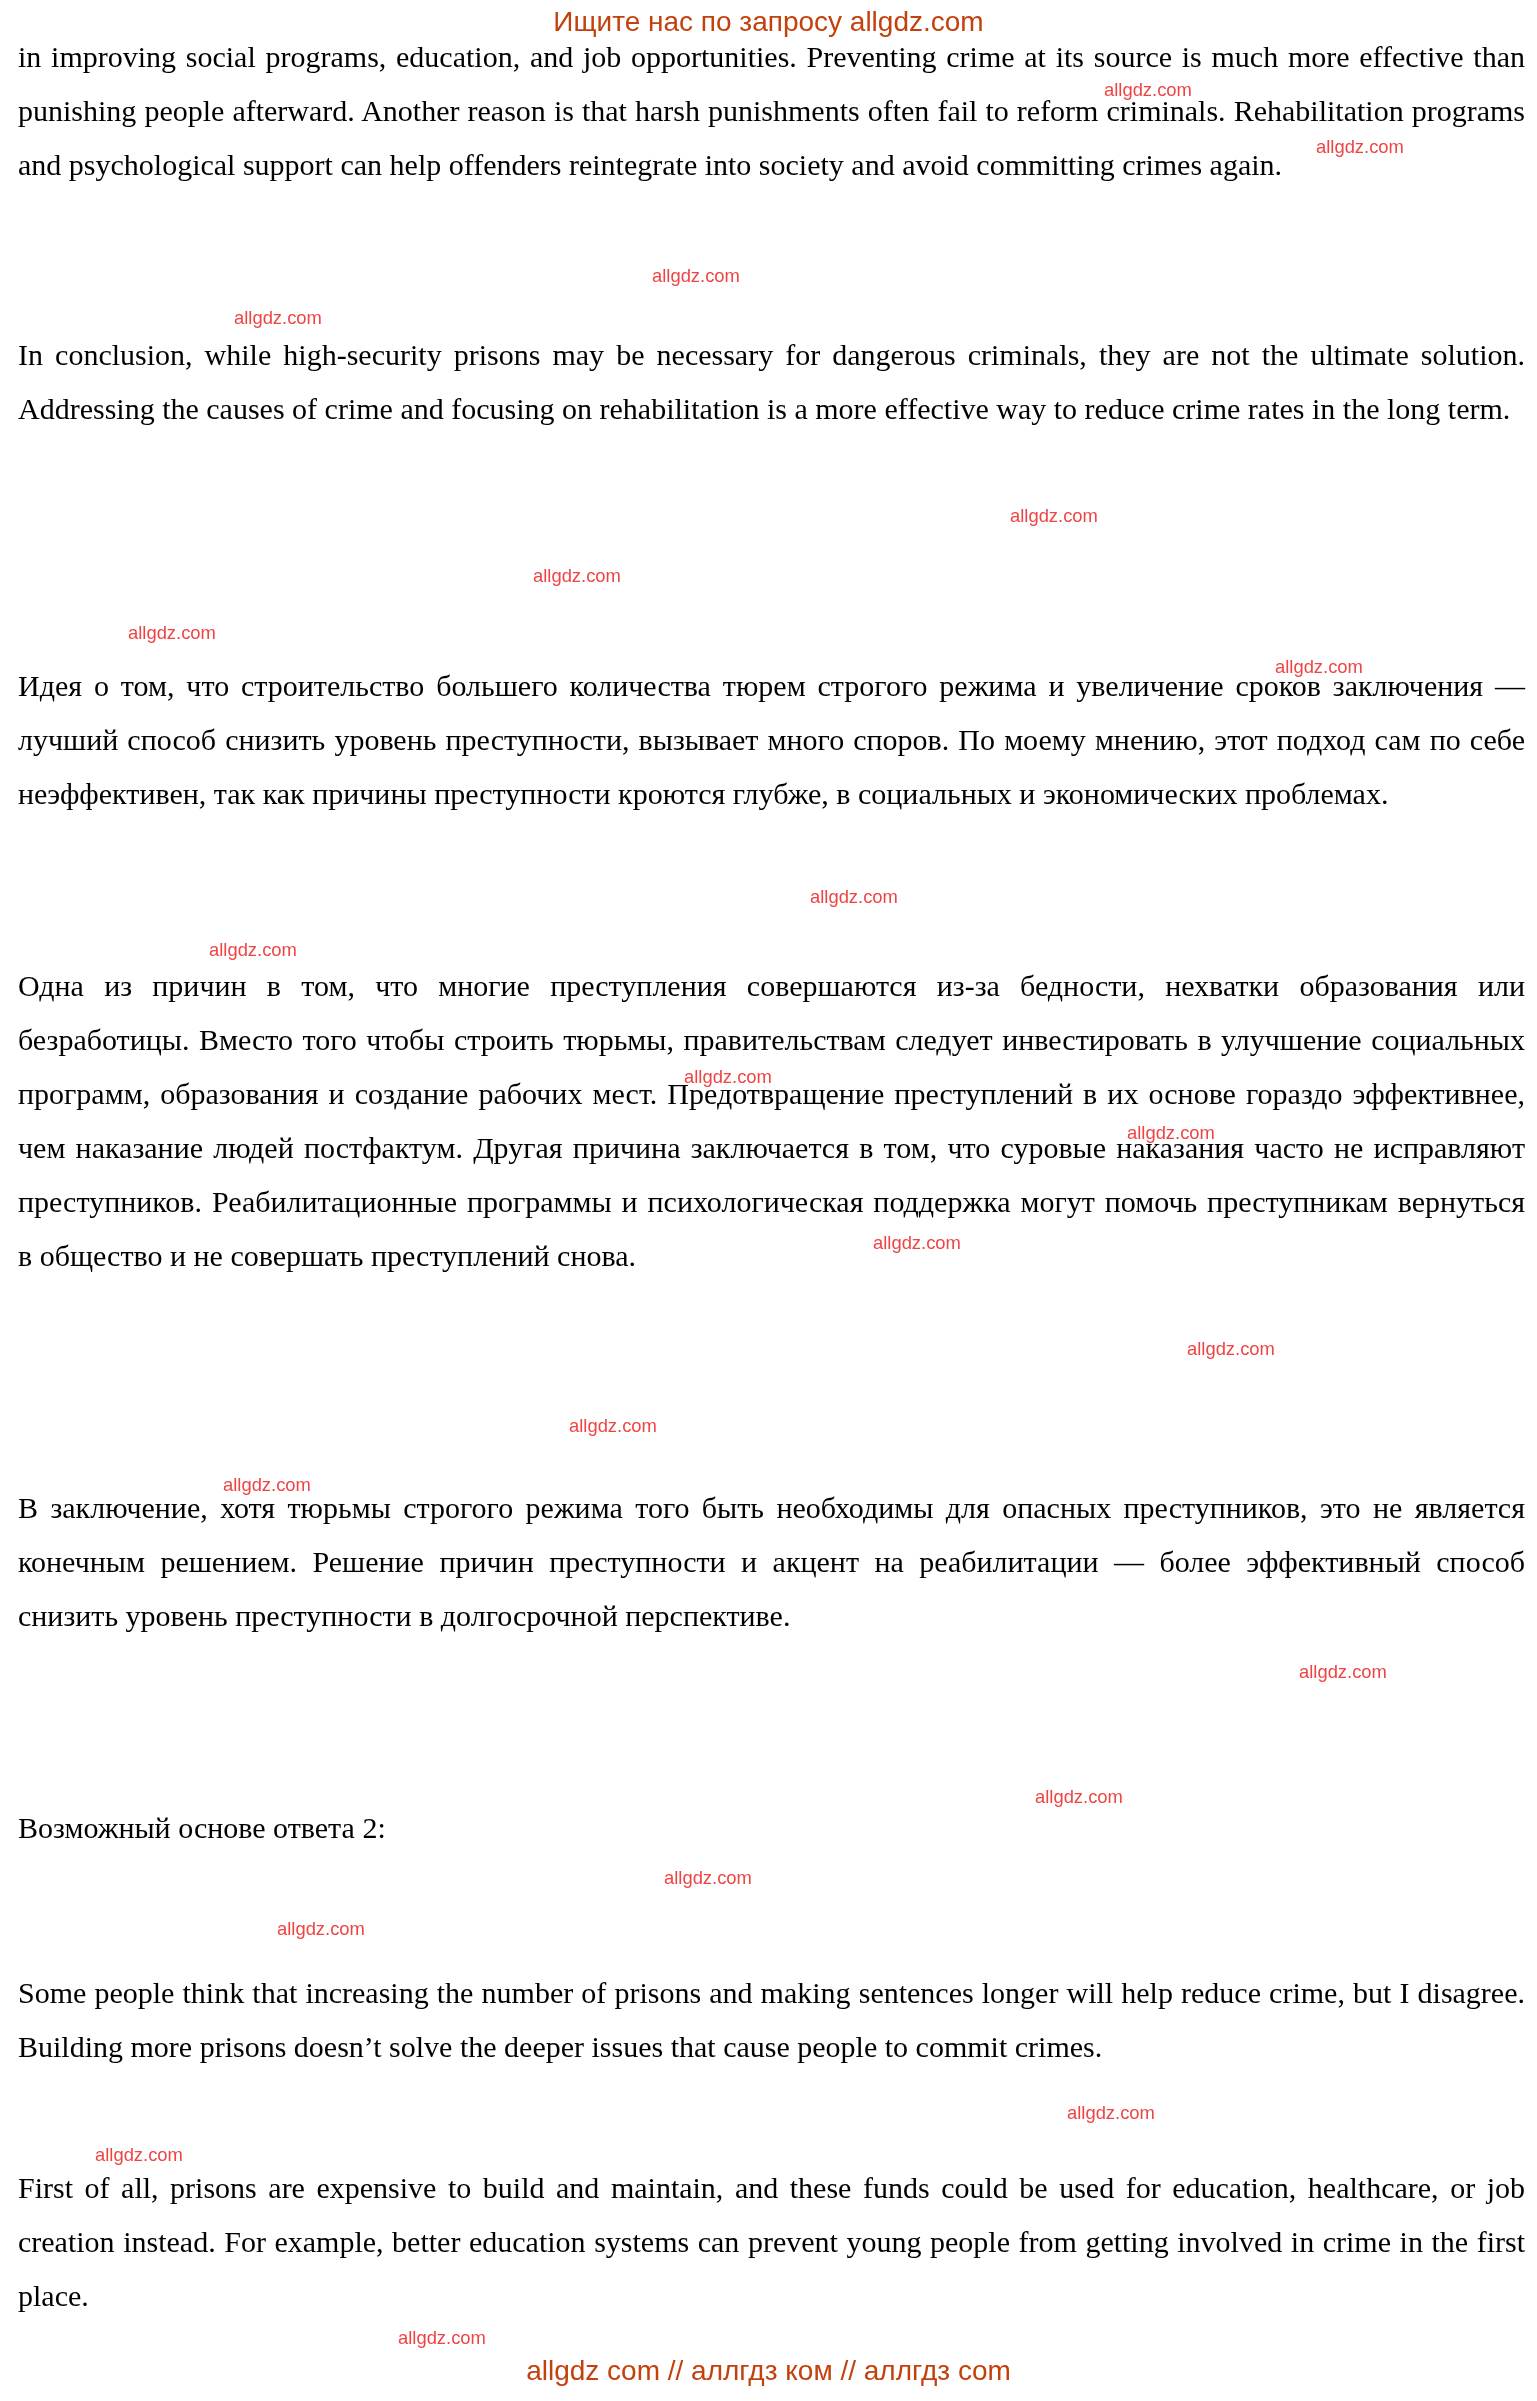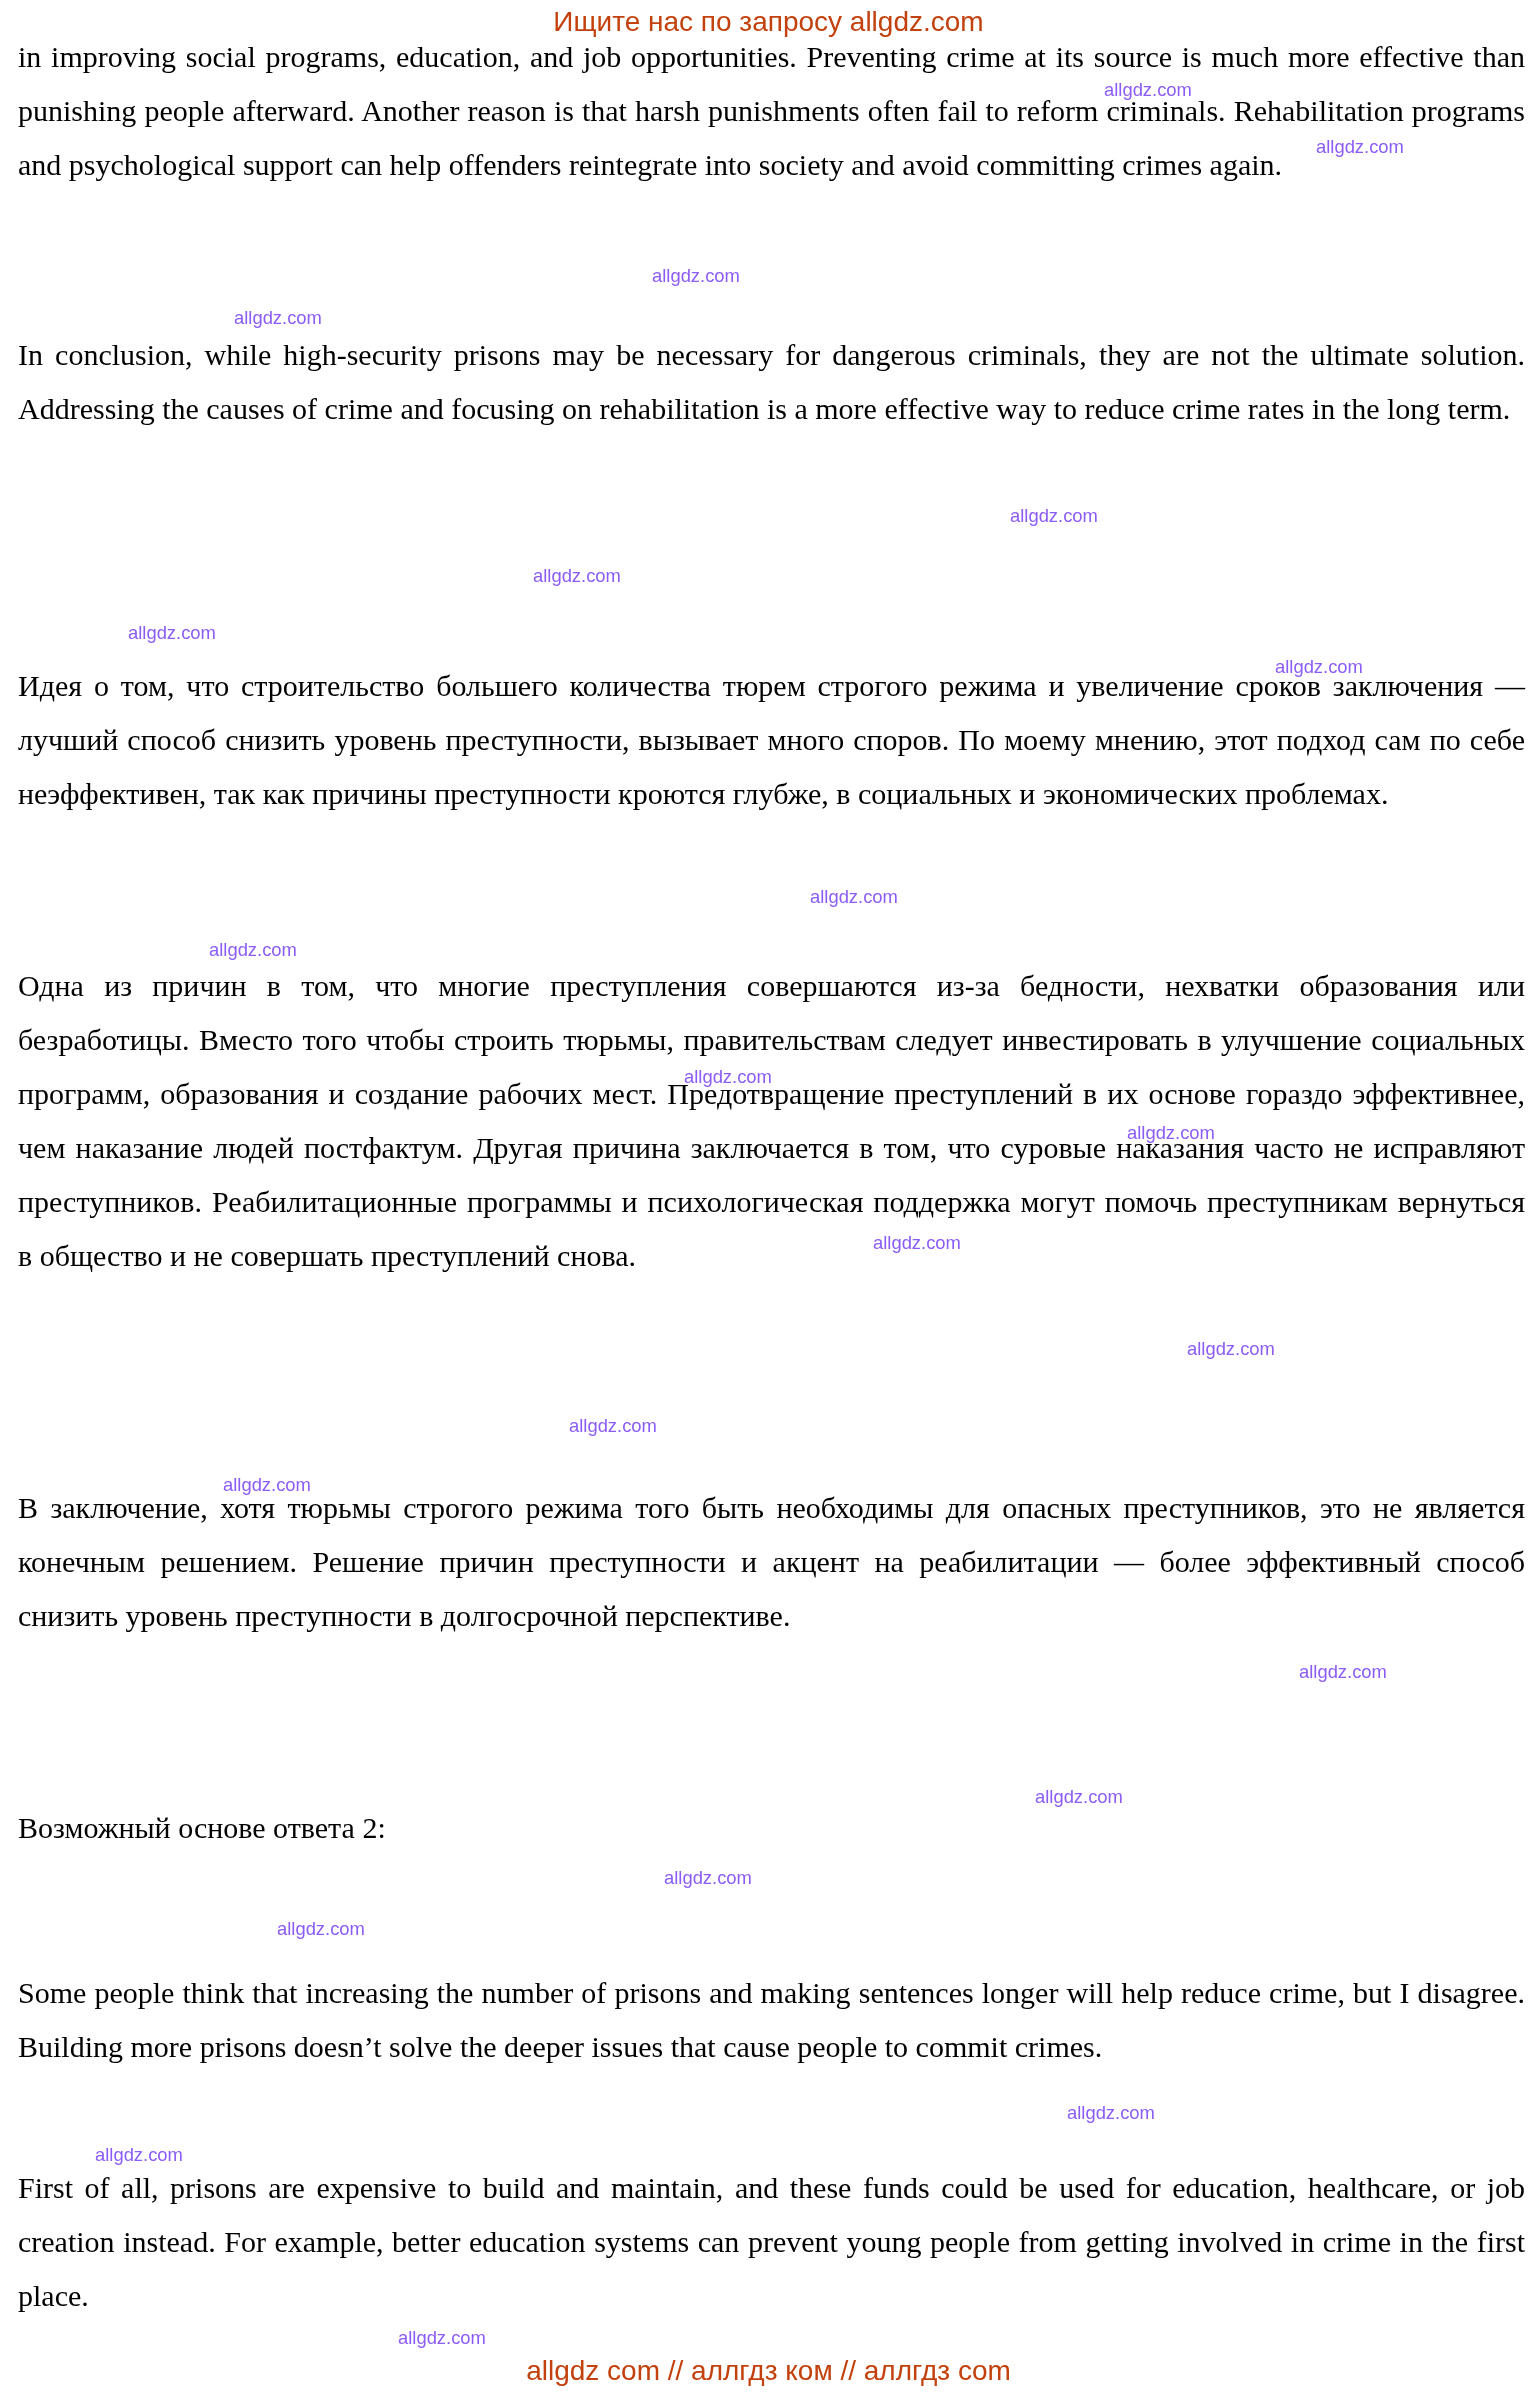--- a/index.html
+++ b/index.html
@@ -33,21 +33,21 @@
     font-family: "Liberation Sans", sans-serif;
     font-size: 28px;
     color: #c2410c;
     white-space: nowrap;
   }
   .watermark {
     position: absolute;
     font-family: "Liberation Sans", sans-serif;
     font-size: 18.4px;
     line-height: 21.5px;
-    color: #8b5cf6;
+    color: #ef4444;
     white-space: nowrap;
   }
 </style>
 </head>
 <body>
 
 <div class="page">
 
   <div class="promo" style="top: 6.1px;">Ищите нас по запросу allgdz.com</div>
 

